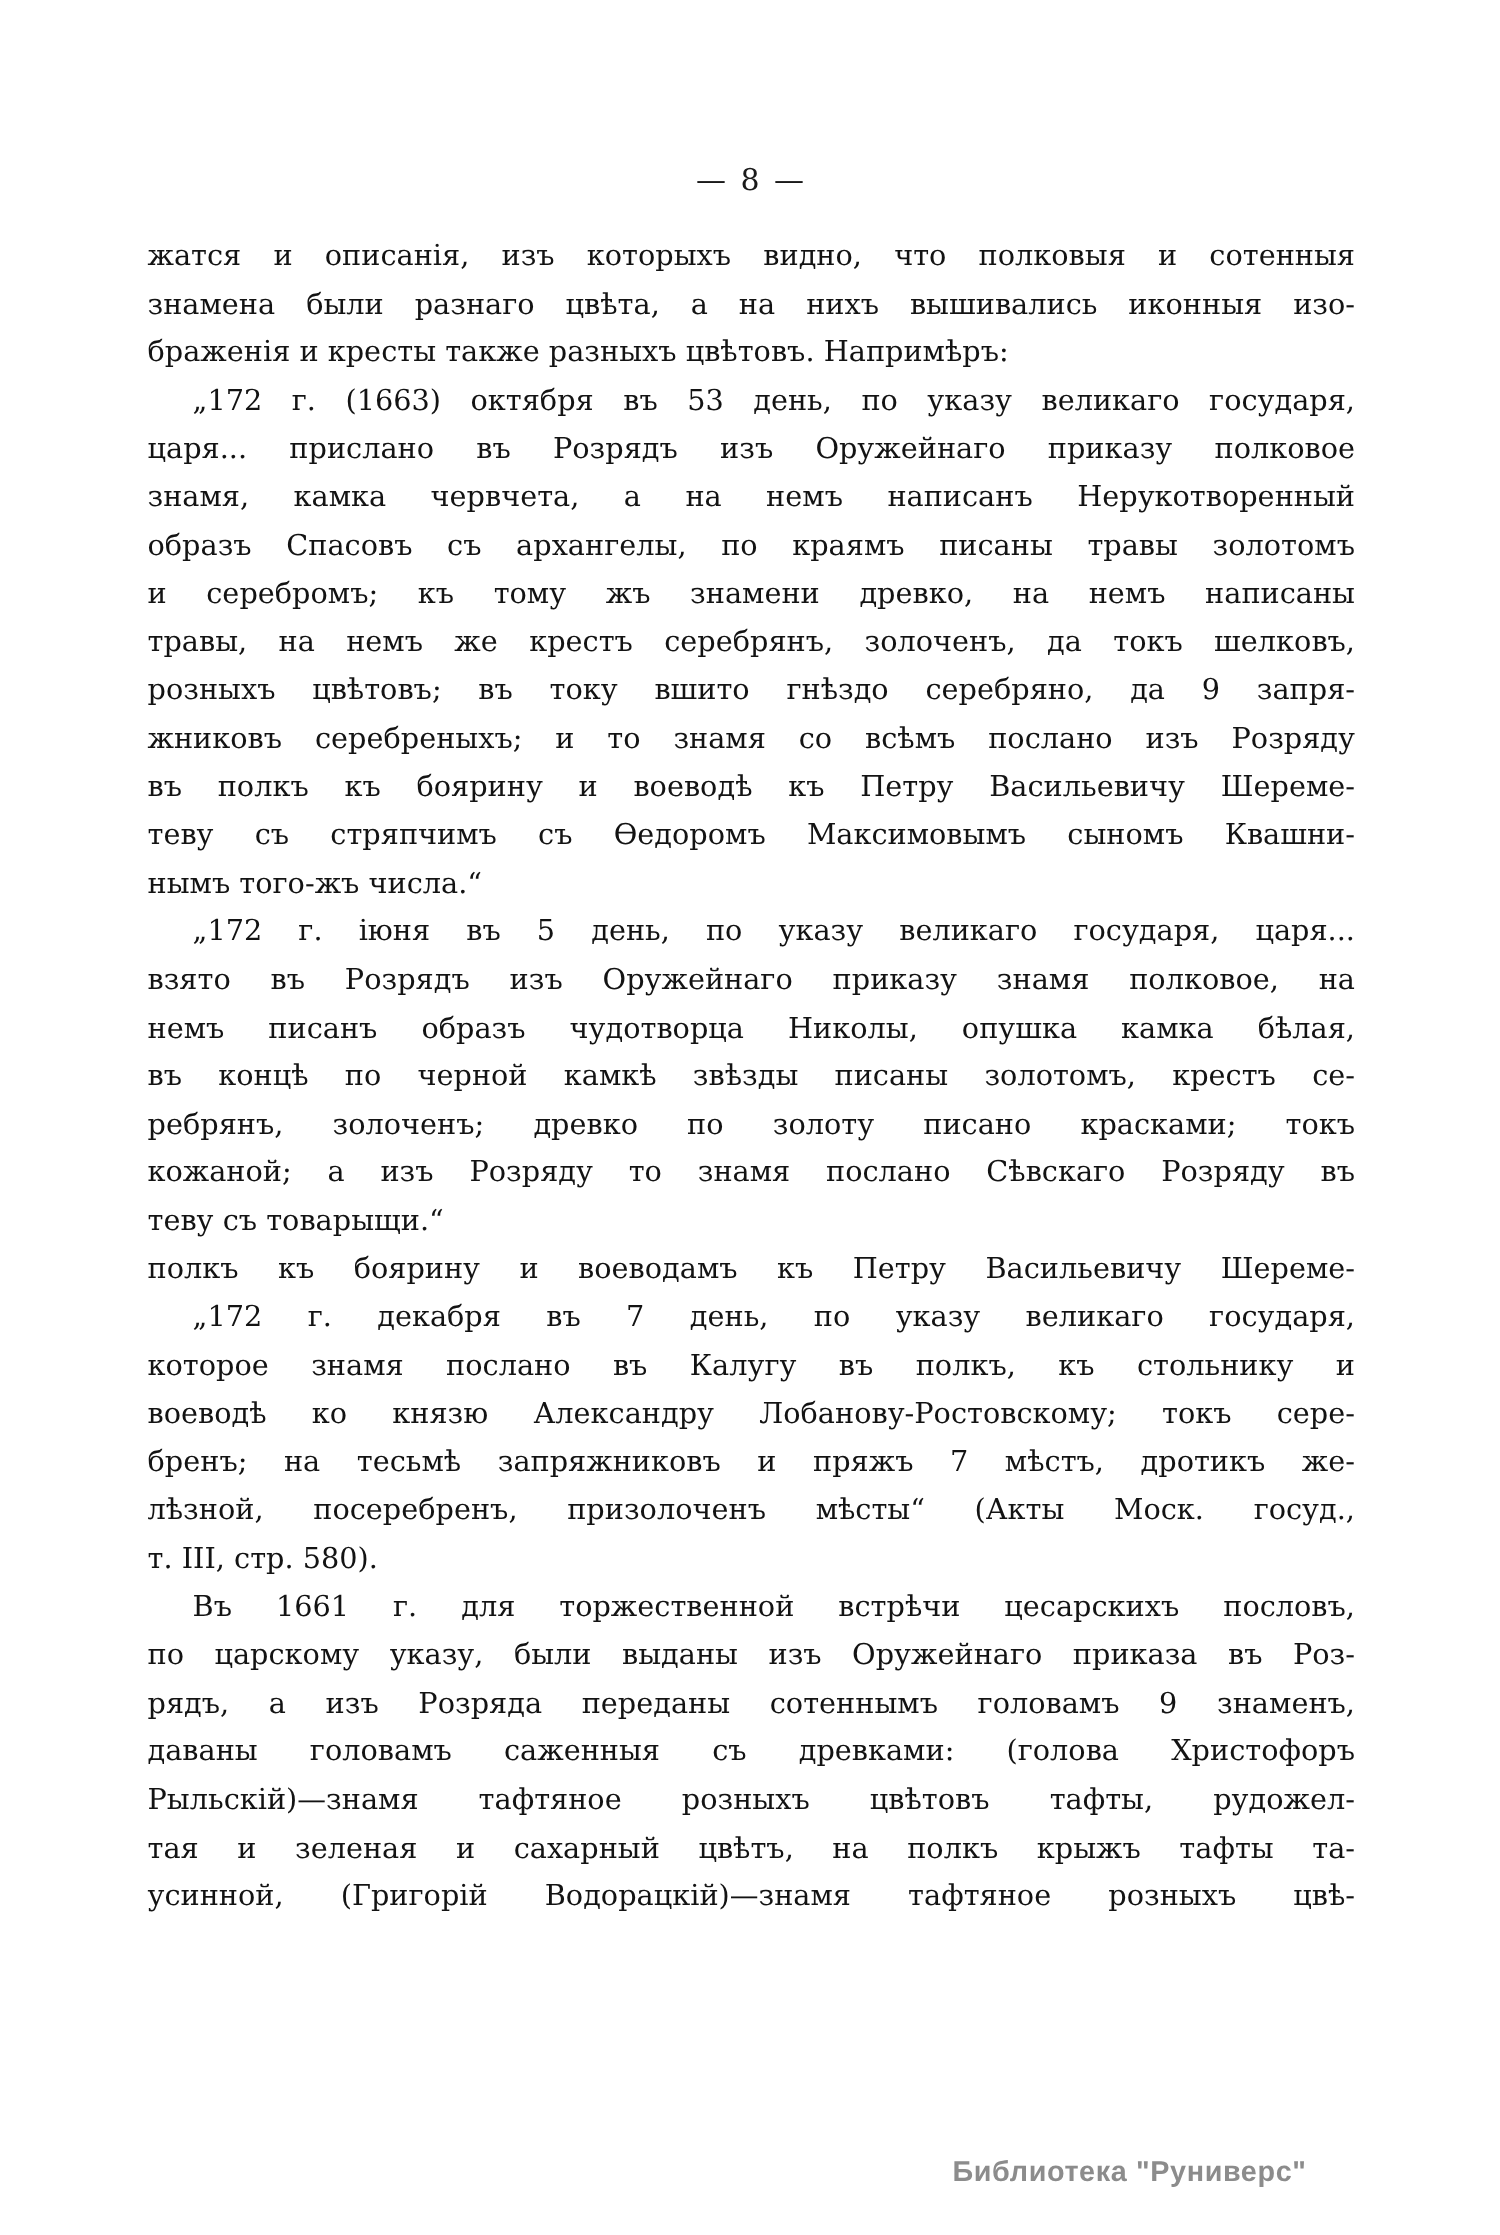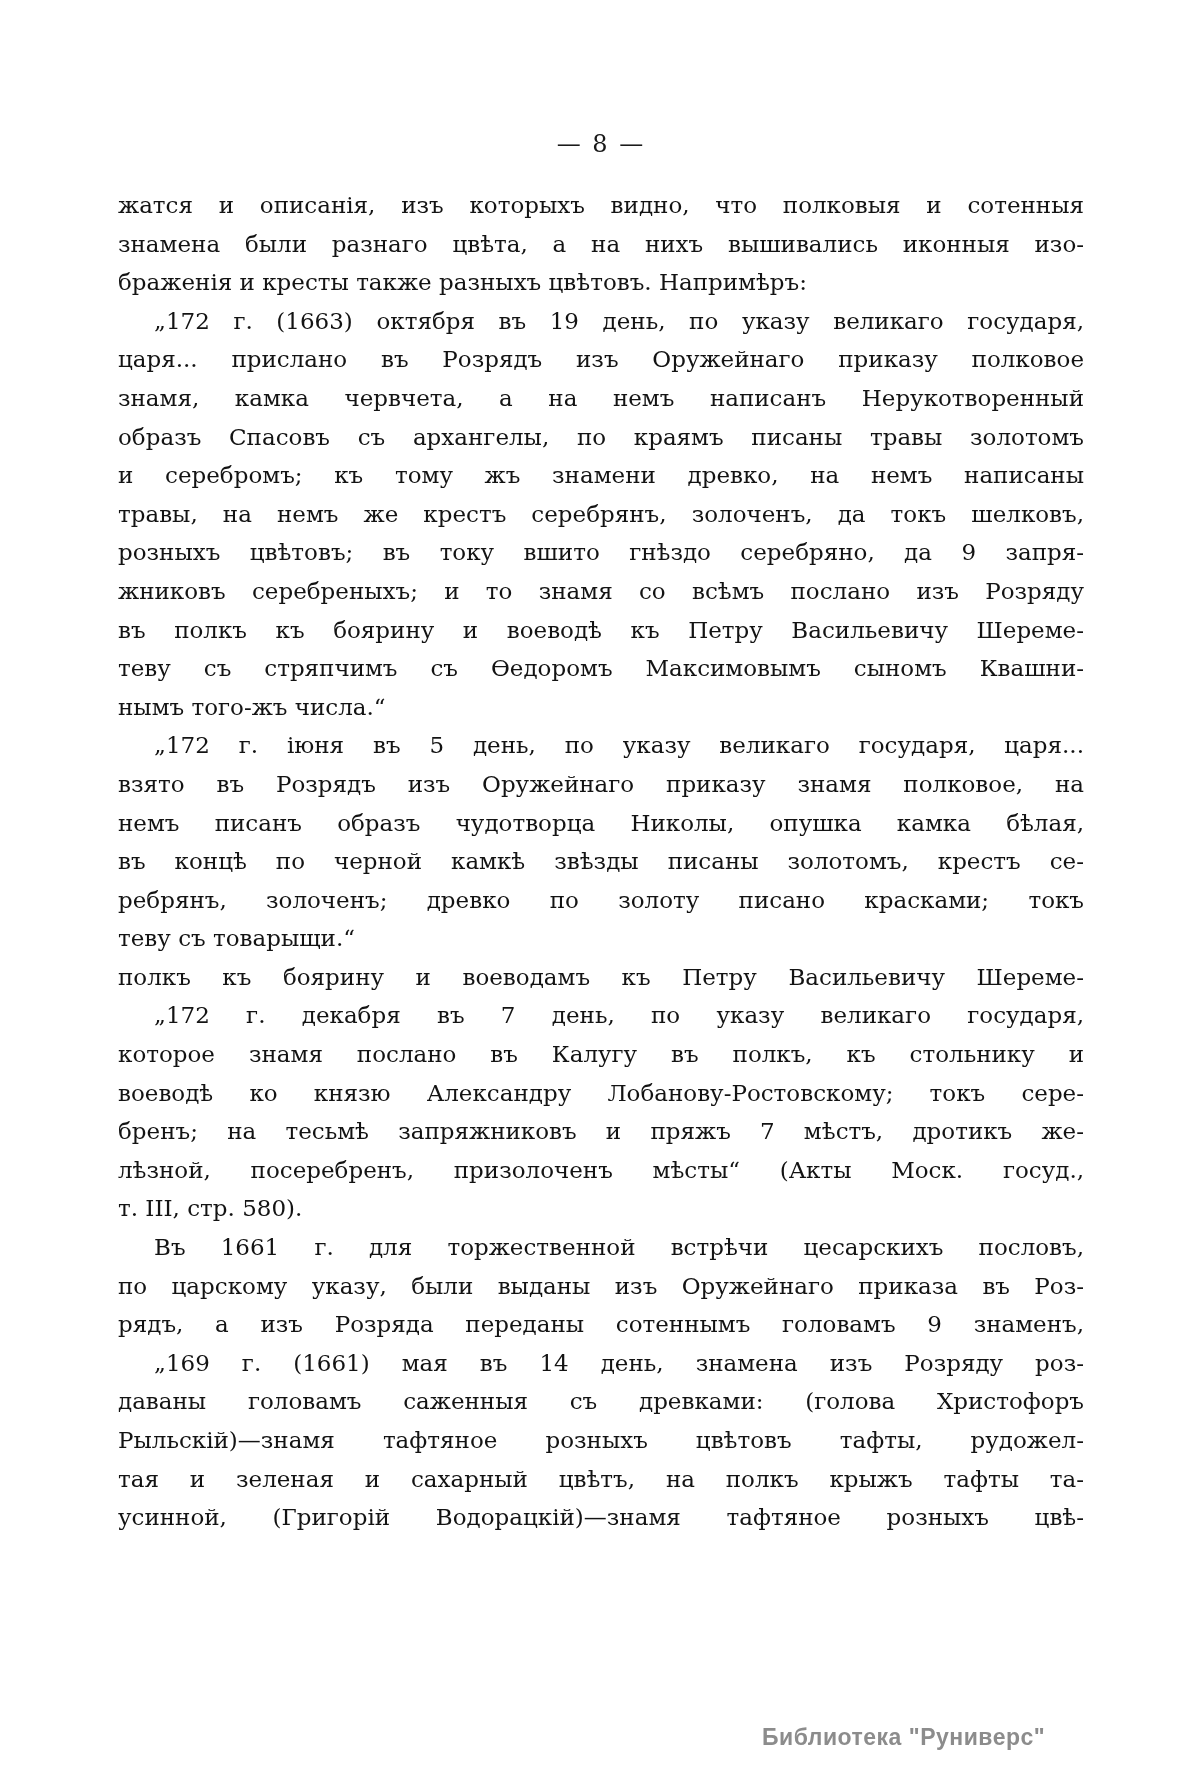--- a/index.html
+++ b/index.html
@@ -63,48 +63,48 @@
 </head>
 <body>
 
 <div class="page">
   <div class="page-header">— 8 —</div>
 
   <div class="text-block">
       <div class="line"><span>жатся и описанія, изъ которыхъ видно, что полковыя и сотенныя</span></div>
       <div class="line"><span>знамена были разнаго цвѣта, а на нихъ вышивались иконныя изо-</span></div>
       <div class="line endline"><span>браженія и кресты также разныхъ цвѣтовъ. Напримѣръ:</span></div>
-      <div class="line indent"><span>„172 г. (1663) октября въ 19 день, по указу великаго государя,</span></div>
+      <div class="line indent"><span>„172 г. (1663) октября въ 53 день, по указу великаго государя,</span></div>
       <div class="line"><span>царя... прислано въ Розрядъ изъ Оружейнаго приказу полковое</span></div>
       <div class="line"><span>знамя, </span><span class="it">камка червчета,</span><span> а на немъ написанъ Нерукотворенный</span></div>
       <div class="line"><span>образъ Спасовъ съ архангелы, по краямъ писаны травы золотомъ</span></div>
       <div class="line"><span>и серебромъ; къ тому жъ знамени древко, на немъ написаны</span></div>
       <div class="line"><span>травы, на немъ же крестъ серебрянъ, золоченъ, да токъ шелковъ,</span></div>
       <div class="line"><span class="it">розныхъ цвѣтовъ;</span><span> въ току вшито гнѣздо серебряно, да 9 запря-</span></div>
       <div class="line"><span>жниковъ серебреныхъ; и то знамя со всѣмъ послано изъ Розряду</span></div>
       <div class="line"><span>въ полкъ къ боярину и воеводѣ къ Петру Васильевичу Шереме-</span></div>
       <div class="line"><span>теву съ стряпчимъ съ Ѳедоромъ Максимовымъ сыномъ Квашни-</span></div>
       <div class="line endline"><span>нымъ того-жъ числа.“</span></div>
       <div class="line indent"><span>„172 г. іюня въ 5 день, по указу великаго государя, царя...</span></div>
       <div class="line"><span>взято въ Розрядъ изъ Оружейнаго приказу знамя полковое, на</span></div>
       <div class="line"><span>немъ писанъ образъ чудотворца Николы, </span><span class="it">опушка камка бѣлая,</span></div>
       <div class="line"><span>въ концѣ </span><span class="it">по черной камкѣ</span><span> звѣзды писаны золотомъ, крестъ се-</span></div>
       <div class="line"><span>ребрянъ, золоченъ; древко по золоту писано красками; токъ</span></div>
+      <div class="line"><span>кожаной; а изъ Розряду то знамя послано Сѣвскаго Розряду въ</span></div>
       <div class="line endline"><span>теву съ товарыщи.“</span></div>
       <div class="line"><span>полкъ къ боярину и воеводамъ къ Петру Васильевичу Шереме-</span></div>
       <div class="line indent"><span>„172 г. декабря въ 7 день, по указу великаго государя,</span></div>
       <div class="line"><span>которое знамя послано въ Калугу въ полкъ, къ стольнику и</span></div>
       <div class="line"><span>воеводѣ ко князю Александру Лобанову-Ростовскому; </span><span class="it">токъ сере-</span></div>
       <div class="line"><span class="it">бренъ;</span><span> на тесьмѣ запряжниковъ и пряжъ 7 мѣстъ, дротикъ же-</span></div>
       <div class="line"><span>лѣзной, посеребренъ, призолоченъ мѣсты“ (Акты Моск. госуд.,</span></div>
       <div class="line endline"><span>т. III, стр. 580).</span></div>
       <div class="line indent"><span>Въ 1661 г. для торжественной встрѣчи цесарскихъ пословъ,</span></div>
       <div class="line"><span>по царскому указу, были выданы изъ Оружейнаго приказа въ Роз-</span></div>
       <div class="line"><span>рядъ, а изъ Розряда переданы сотеннымъ головамъ 9 знаменъ,</span></div>
-      <div class="line indent"><span>„169 г. (1661) мая въ 14 день, знамена изъ Розряду роз-</span></div>
       <div class="line"><span>даваны головамъ саженныя съ древками: (голова Христофоръ</span></div>
       <div class="line"><span>Рыльскій)—знамя тафтяное </span><span class="it">розныхъ цвѣтовъ тафты, рудожел-</span></div>
       <div class="line"><span class="it">тая и зеленая и сахарный цвѣтъ,</span><span> на полкъ </span><span class="it">крыжъ тафты та-</span></div>
       <div class="line"><span class="it">усинной,</span><span> (Григорій Водорацкій)—</span><span class="it">знамя тафтяное розныхъ цвѣ-</span></div>
     </div>
 
   <div class="watermark">Библиотека "Руниверс"</div>
 </div>
 
 </body></html>

